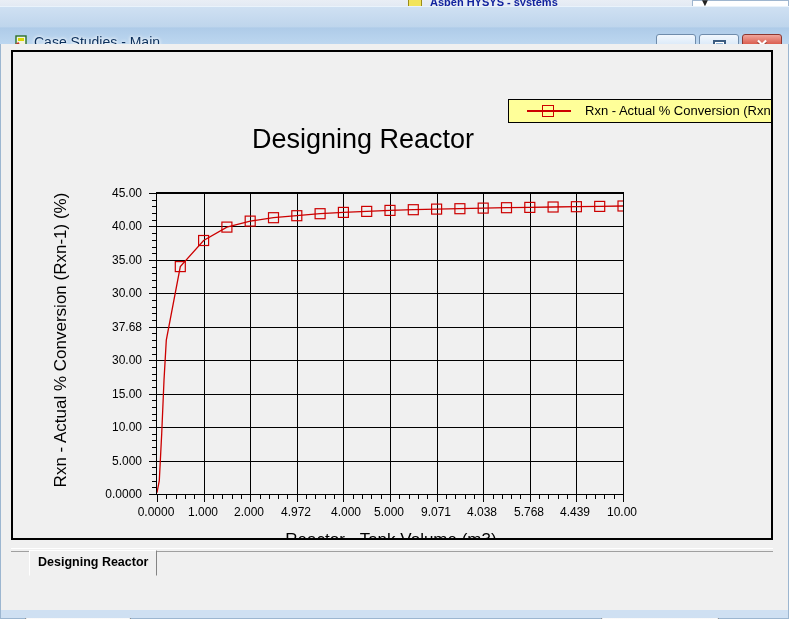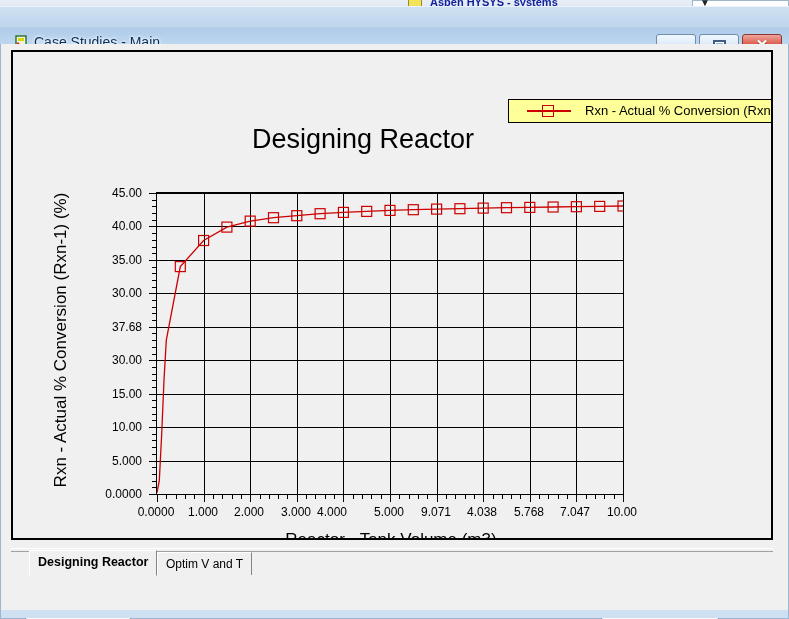--- a/index.html
+++ b/index.html
@@ -463,35 +463,34 @@
           <div class="ylabel-txt" style="left: 73px; top: 268px;">37.68</div>
           <div class="ylabel-txt" style="left: 73px; top: 234px;">30.00</div>
           <div class="ylabel-txt" style="left: 73px; top: 201px;">35.00</div>
           <div class="ylabel-txt" style="left: 73px; top: 167px;">40.00</div>
           <div class="ylabel-txt" style="left: 73px; top: 134px;">45.00</div>
         </div>
       <div id="labels-x">
           <div class="xlabel-txt" style="left: 113px; top: 453px;">0.0000</div>
           <div class="xlabel-txt" style="left: 160px; top: 453px;">1.000</div>
           <div class="xlabel-txt" style="left: 206px; top: 453px;">2.000</div>
-          <div class="xlabel-txt" style="left: 253px; top: 453px;">3.000</div>
-          <div class="xlabel-txt" style="left: 289px; top: 453px;">4.000</div>
+          <div class="xlabel-txt" style="left: 253px; top: 453px;">4.972</div>
+          <div class="xlabel-txt" style="left: 303px; top: 453px;">4.000</div>
           <div class="xlabel-txt" style="left: 346px; top: 453px;">5.000</div>
           <div class="xlabel-txt" style="left: 393px; top: 453px;">9.071</div>
           <div class="xlabel-txt" style="left: 439px; top: 453px;">4.038</div>
           <div class="xlabel-txt" style="left: 486px; top: 453px;">5.768</div>
-          <div class="xlabel-txt" style="left: 532px; top: 453px;">7.047</div>
+          <div class="xlabel-txt" style="left: 532px; top: 453px;">4.439</div>
           <div class="xlabel-txt" style="left: 579px; top: 453px;">10.00</div>
         </div>
     </div>
 
     <div id="tabstrip">
       <div id="tab-divider"></div>
       <div class="tab" id="tab-0">Designing Reactor</div>
-      <div class="tab" id="tab-1">Optim V and T</div>
     </div>
 
     <div class="winbtn" id="btn-delete">Delete</div>
     <div class="winbtn" id="btn-setup">Setup...</div>
 
     <div class="radio-group" id="view-radios">
         <div class="radio-item" style="left: 175px;"></div>
         <div class="radio-item" style="left: 257px;"></div>
         <div class="radio-item" style="left: 334px;"></div>
       </div>

